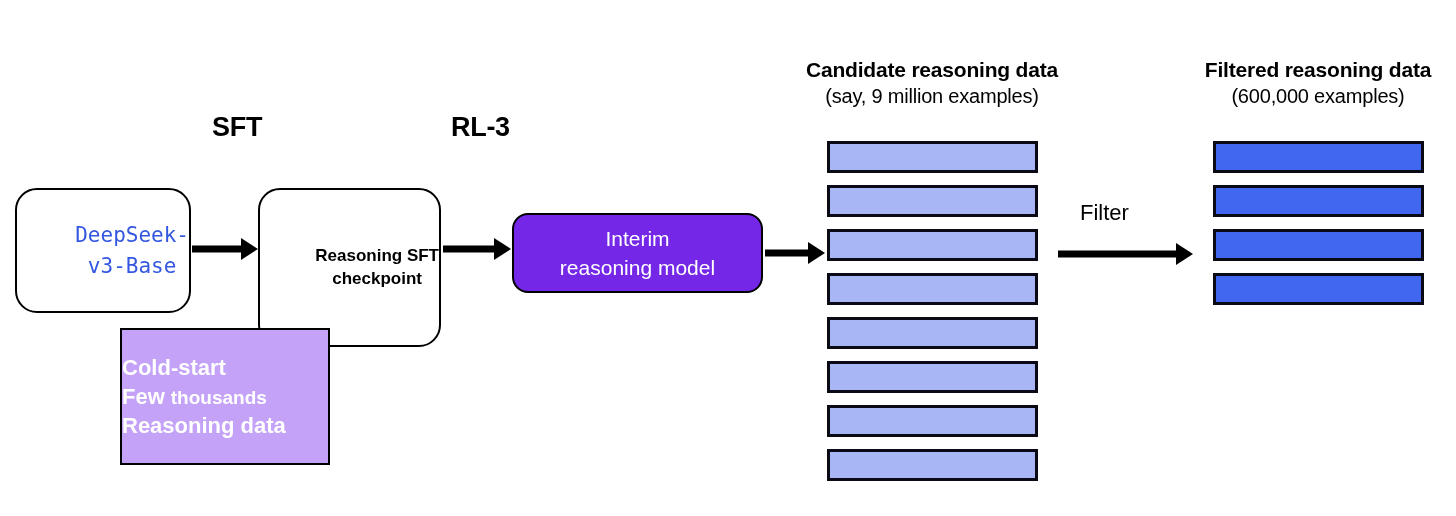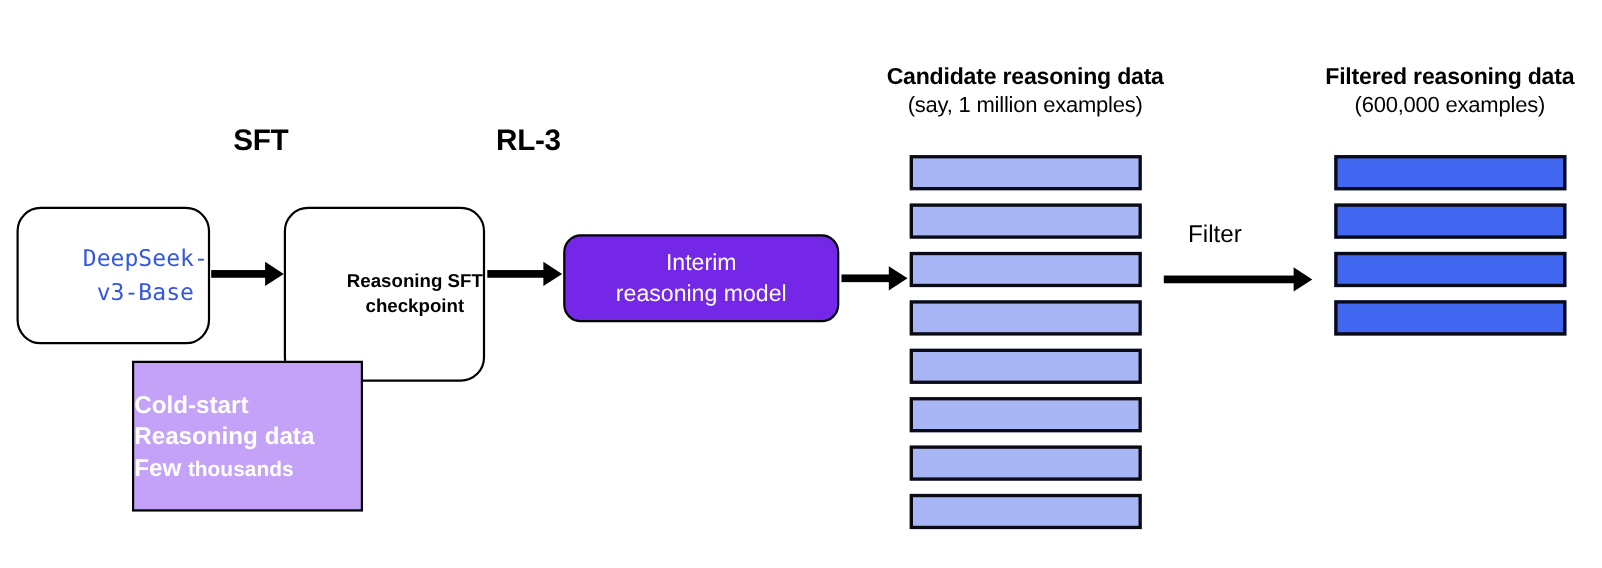--- a/index.html
+++ b/index.html
@@ -196,34 +196,34 @@
 
   <div class="model-box" id="node-interim" style="left:512px; top:213px; width:251px; height:80px; background:#7527E8;">
     <div class="node-text">
       <span>Interim</span><br>
       <span>reasoning model</span>
     </div>
   </div>
 
   <div class="data-block" id="node-coldstart" style="left:120px; top:328px; width:210px; height:137px; background:#C3A2F7;">
     <div class="dline">Cold-start</div>
-    <div class="dline">Reasoning data</div>
     <div class="dline">
       <span>Few</span><span class="small" style="margin-left:6px;">thousands</span>
     </div>
+    <div class="dline">Reasoning data</div>
   </div>
 
   <div class="arrow" style="left:765px; top:242px; width:62px; height:22px;">
     <div class="shaft" style="width:45px;"></div>
     <div class="head" style="left:43px;"></div>
   </div>
 
   <div class="stack-header" id="hdr-candidate" style="left:782px; top:58px; width:300px;">
     <span class="hl1">Candidate reasoning data</span>
-    <span class="hl2">(say, 1 million examples)</span>
+    <span class="hl2">(say, 9 million examples)</span>
   </div>
 
   <div id="candidate-bars">
       <div class="bar" style="left: 827px; top: 141px; width: 211px; height: 32px; background: rgb(168, 182, 246); border-color: rgb(10, 10, 20);"></div>
       <div class="bar" style="left: 827px; top: 185px; width: 211px; height: 32px; background: rgb(168, 182, 246); border-color: rgb(10, 10, 20);"></div>
       <div class="bar" style="left: 827px; top: 229px; width: 211px; height: 32px; background: rgb(168, 182, 246); border-color: rgb(10, 10, 20);"></div>
       <div class="bar" style="left: 827px; top: 273px; width: 211px; height: 32px; background: rgb(168, 182, 246); border-color: rgb(10, 10, 20);"></div>
       <div class="bar" style="left: 827px; top: 317px; width: 211px; height: 32px; background: rgb(168, 182, 246); border-color: rgb(10, 10, 20);"></div>
       <div class="bar" style="left: 827px; top: 361px; width: 211px; height: 32px; background: rgb(168, 182, 246); border-color: rgb(10, 10, 20);"></div>
       <div class="bar" style="left: 827px; top: 405px; width: 211px; height: 32px; background: rgb(168, 182, 246); border-color: rgb(10, 10, 20);"></div>

